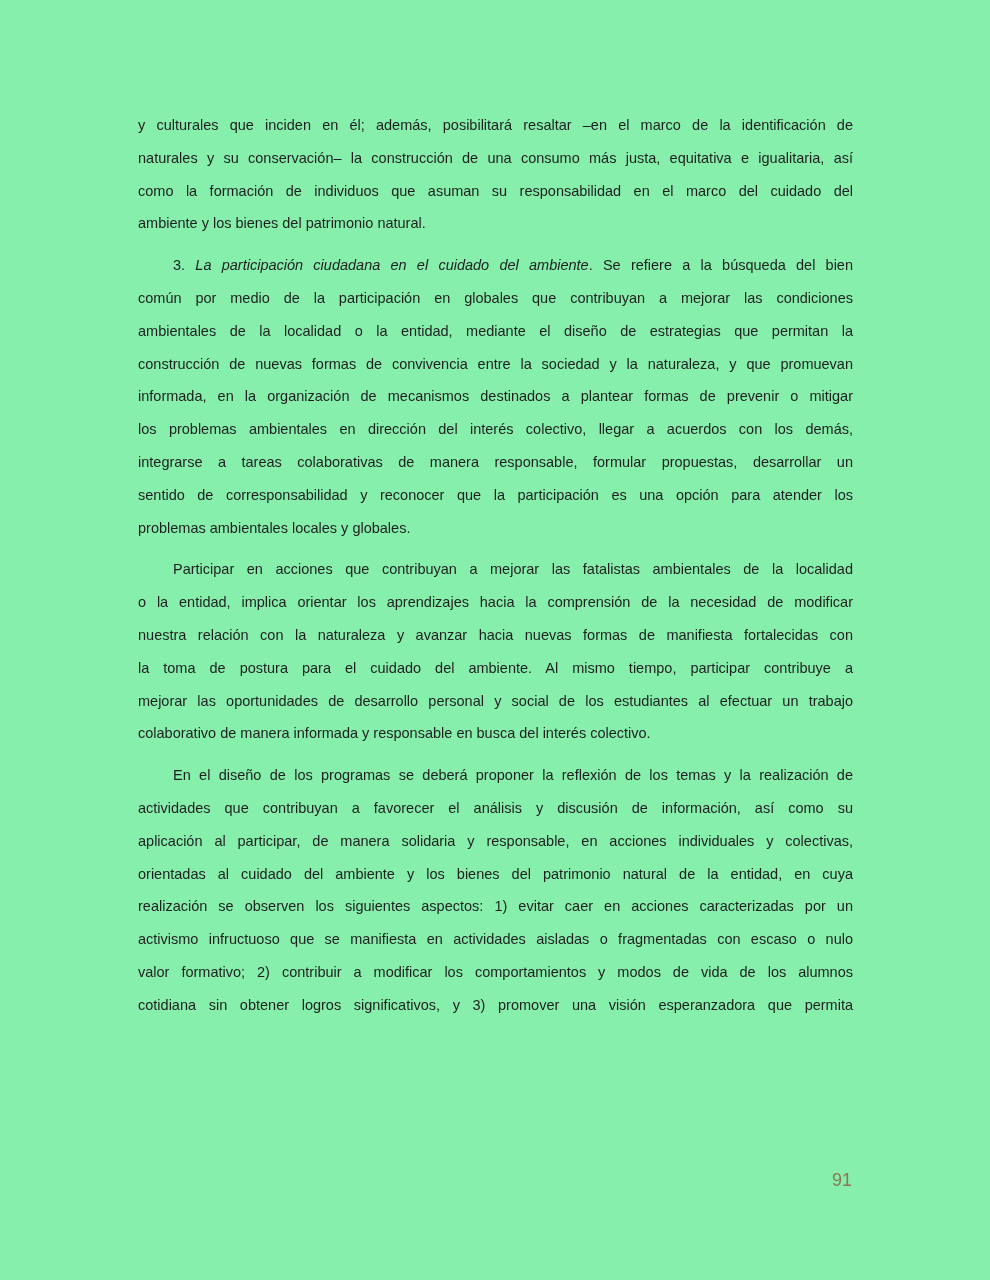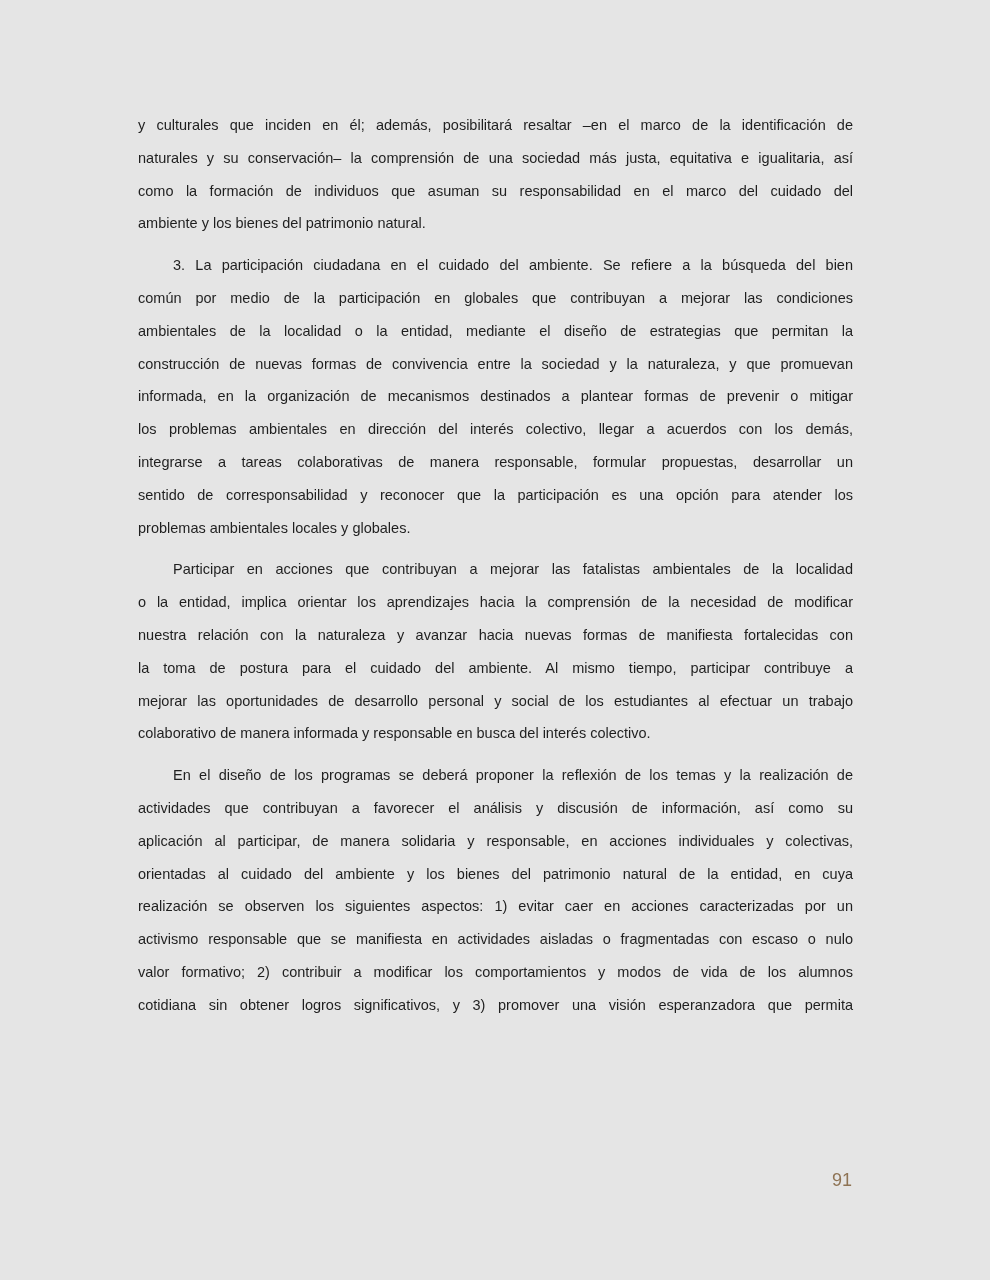--- a/index.html
+++ b/index.html
@@ -9,21 +9,21 @@
   body {
     width: 990px;
     height: 1280px;
     background: #ffffff;
     overflow: hidden;
   }
   .page {
     position: relative;
     width: 990px;
     height: 1280px;
-    background: #e5e5e5;
+    background: #86efac;
     font-family: "Liberation Sans", sans-serif;
   }
   .text-block {
     position: absolute;
     left: 138px;
     top: 109px;
     width: 715px;
     color: #1f1f1f;
     font-size: 14.5px;
   }
@@ -36,38 +36,39 @@
     text-align-last: justify;
     text-justify: inter-word;
   }
   .line.noj {
     text-align-last: left;
   }
   .line.indent {
     padding-left: 35px;
   }
   .italic {
+    font-style: italic;
   }
   .page-number {
     position: absolute;
     left: 832px;
     top: 1171px;
     font-size: 18px;
     line-height: 18px;
     color: #8e7354;
   }
 </style>
 </head>
 <body>
 
 <div class="page">
   <div class="text-block" style="color: rgb(31, 31, 31);">
       <div class="para">
         <div class="line">y culturales que inciden en él; además, posibilitará resaltar –en el marco de la identificación de</div>
-        <div class="line">naturales y su conservación– la comprensión de una sociedad más justa, equitativa e igualitaria, así</div>
+        <div class="line">naturales y su conservación– la construcción de una consumo más justa, equitativa e igualitaria, así</div>
         <div class="line">como la formación de individuos que asuman su responsabilidad en el marco del cuidado del</div>
         <div class="line noj">ambiente y los bienes del patrimonio natural.</div>
       </div>
       <div class="para">
         <div class="line indent"><span>3. </span><span class="italic">La participación ciudadana en el cuidado del ambiente</span><span>. Se refiere a la búsqueda del bien</span></div>
         <div class="line">común por medio de la participación en globales que contribuyan a mejorar las condiciones</div>
         <div class="line">ambientales de la localidad o la entidad, mediante el diseño de estrategias que permitan la</div>
         <div class="line">construcción de nuevas formas de convivencia entre la sociedad y la naturaleza, y que promuevan</div>
         <div class="line">informada, en la organización de mecanismos destinados a plantear formas de prevenir o mitigar</div>
         <div class="line">los problemas ambientales en dirección del interés colectivo, llegar a acuerdos con los demás,</div>
@@ -82,19 +83,19 @@
         <div class="line">la toma de postura   para el cuidado del ambiente. Al mismo tiempo, participar contribuye a</div>
         <div class="line">mejorar las oportunidades de desarrollo personal y social de los estudiantes al efectuar un trabajo</div>
         <div class="line noj">colaborativo de manera informada y responsable en busca del interés colectivo.</div>
       </div>
       <div class="para">
         <div class="line indent">En el diseño de los programas se deberá proponer la reflexión de los temas y la realización de</div>
         <div class="line">actividades que contribuyan a favorecer el análisis y discusión de información, así como su</div>
         <div class="line">aplicación al participar, de manera solidaria y responsable, en acciones individuales y colectivas,</div>
         <div class="line">orientadas al cuidado del ambiente y los bienes del patrimonio natural de la entidad, en cuya</div>
         <div class="line">realización se observen los siguientes aspectos: 1) evitar caer en acciones caracterizadas por un</div>
-        <div class="line">activismo responsable que se manifiesta en actividades aisladas o fragmentadas con escaso o nulo</div>
+        <div class="line">activismo infructuoso que se manifiesta en actividades aisladas o fragmentadas con escaso o nulo</div>
         <div class="line">valor formativo; 2) contribuir a modificar los comportamientos y modos de vida de los alumnos</div>
         <div class="line">cotidiana sin obtener logros significativos, y 3) promover una visión esperanzadora que permita</div>
       </div>
     </div>
   <div class="page-number" style="color: rgb(142, 115, 84);">91</div>
 </div>
 
 </body></html>

